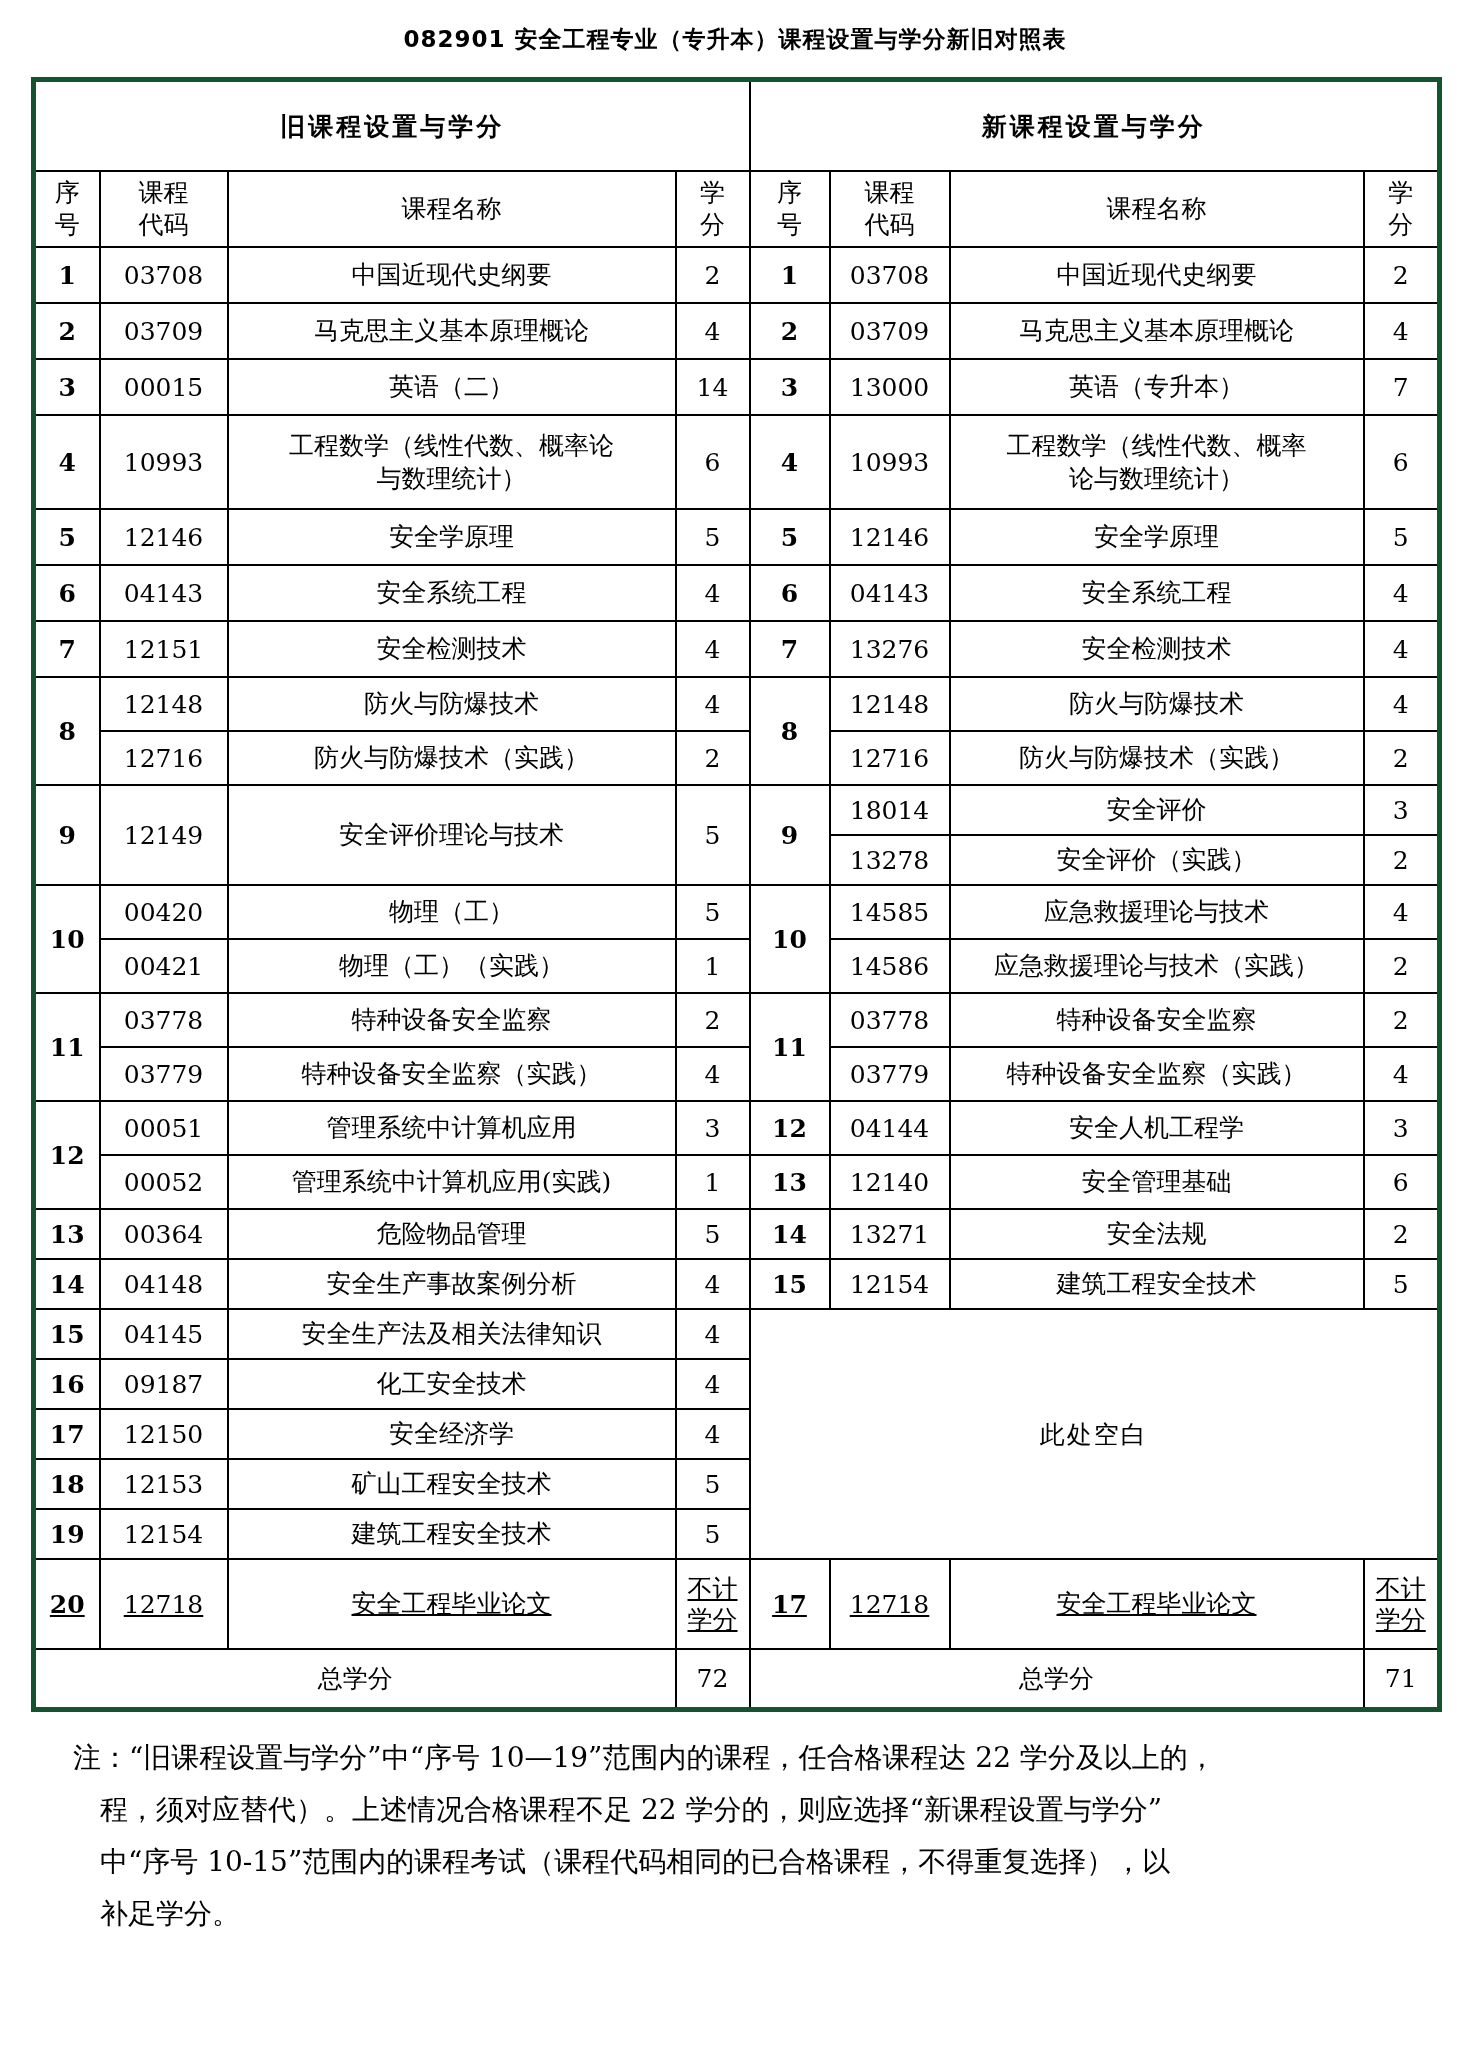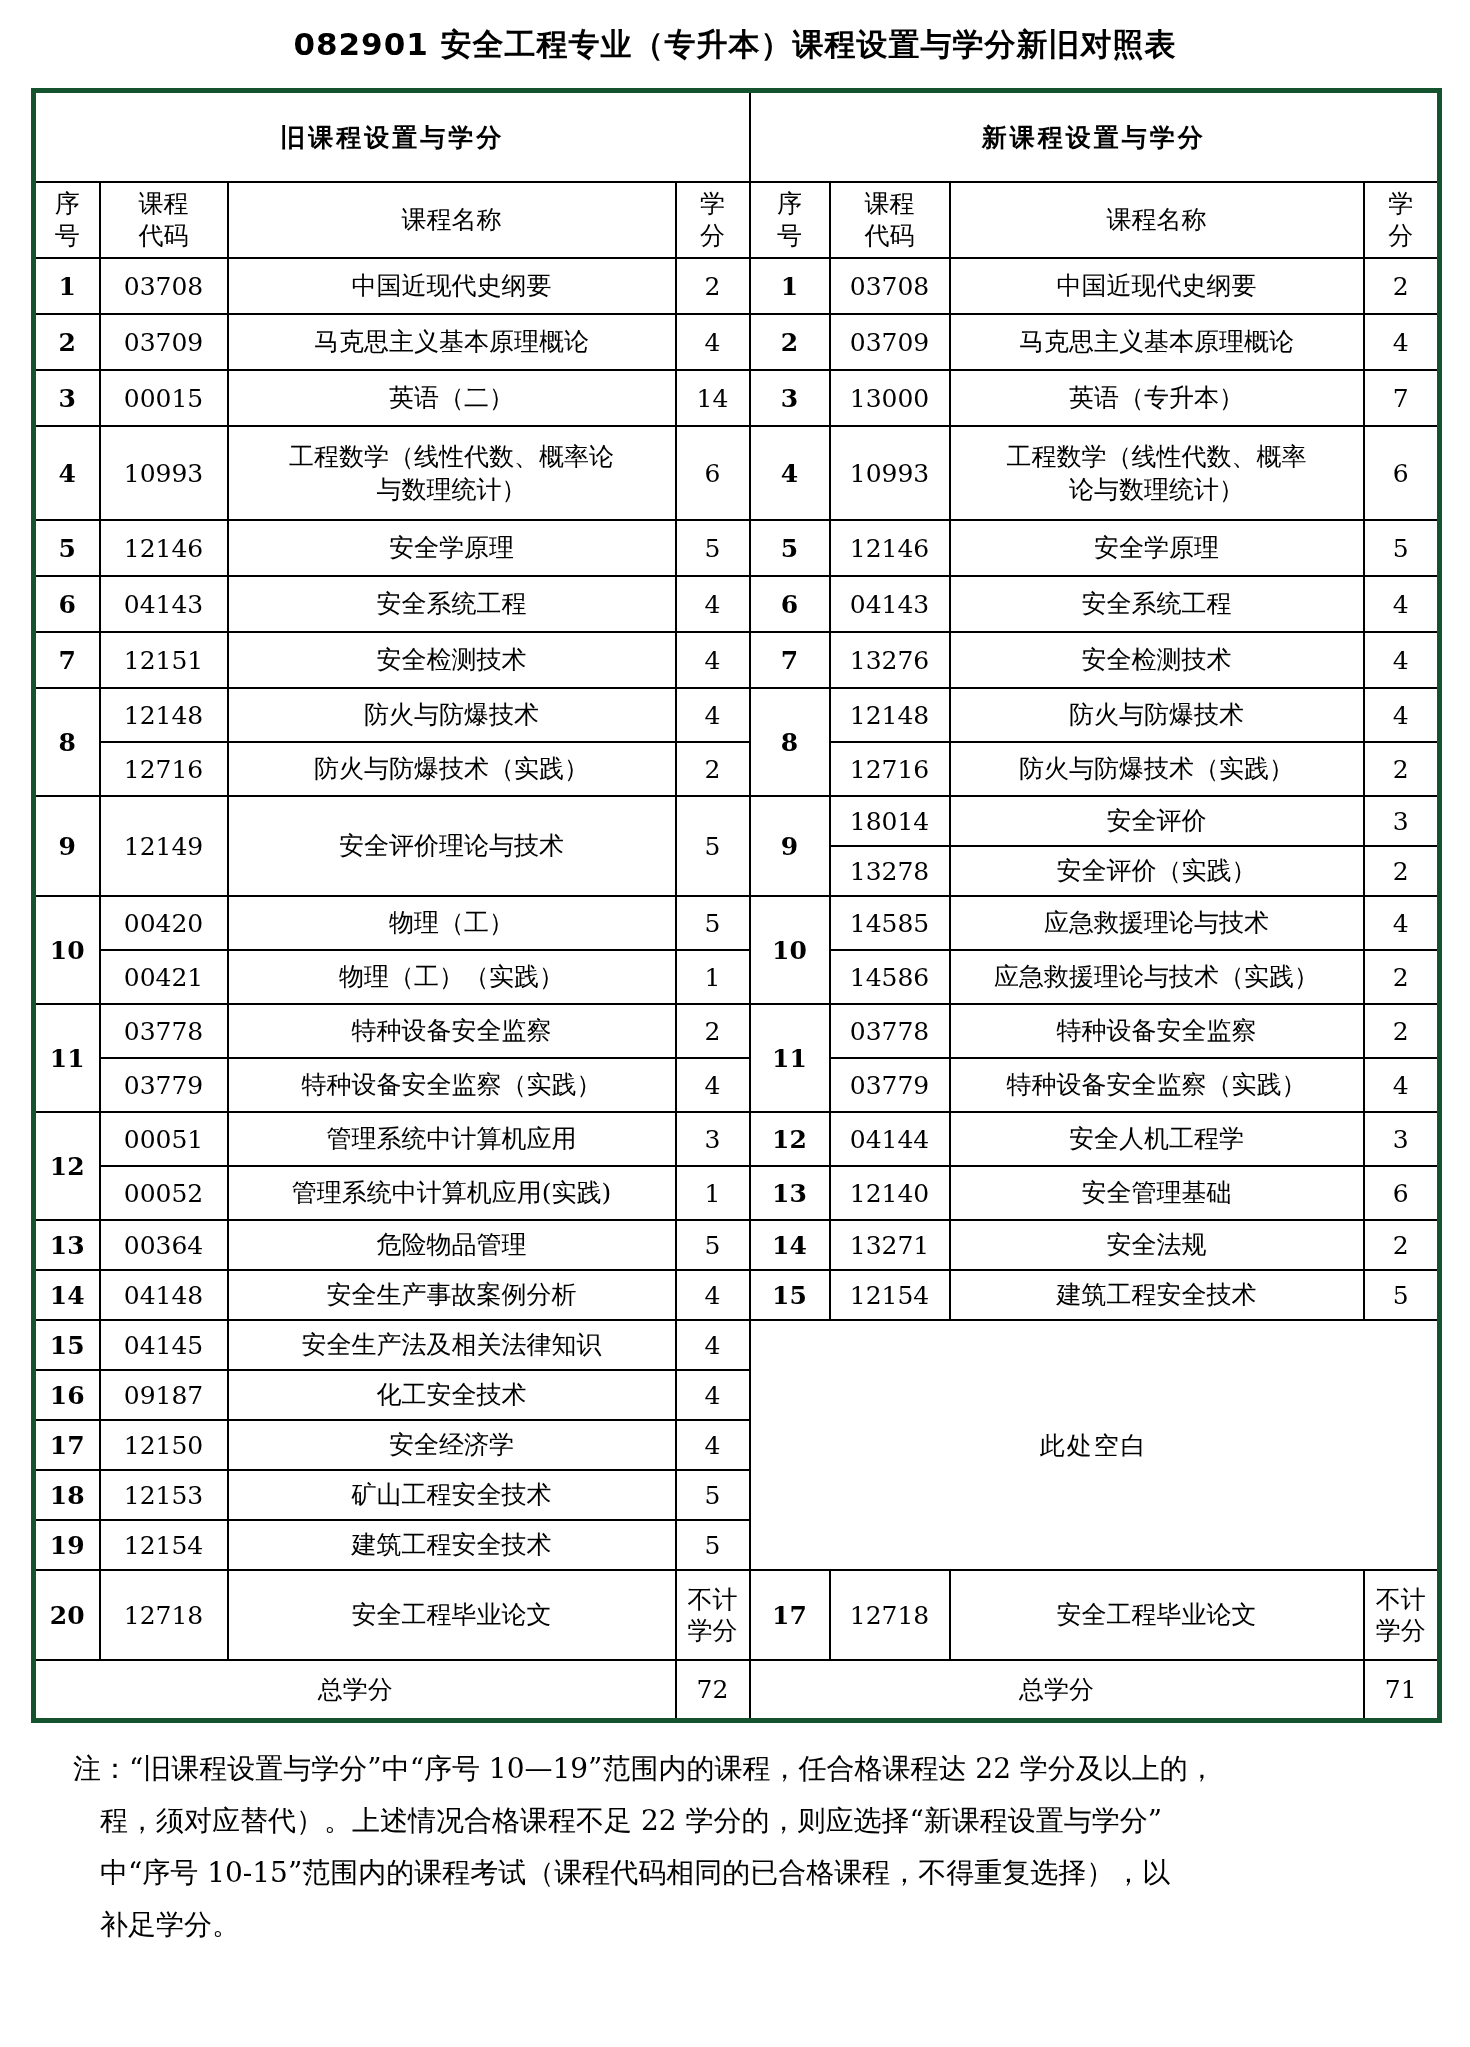--- a/index.html
+++ b/index.html
@@ -3,21 +3,21 @@
 <meta charset="utf-8">
 <style>
   html, body { margin:0; padding:0; background:#ffffff; }
   body { width:1470px; font-family:"DejaVu Serif", serif; color:#000; }
 
   .title {
     margin-top:24px;
     text-align:center;
     font-family:"DejaVu Sans", sans-serif;
     font-weight:bold;
-    font-size:31px;
+    font-size:23px;
     letter-spacing:1px;
   }
 
   table.cmp {
     border-collapse:collapse;
     table-layout:fixed;
     margin:22px 0 0 31px;
     width:1406px;
     border:5px solid #14532d;
   }
@@ -39,21 +39,21 @@
   td.gt   { border-top-width:3px; }
   td.hdt  { border-top-width:4px; }
   td.nd   { border-left-width:7px; }
   td.blank{ font-size:25px; letter-spacing:2px; }
 
   tr.r   { height:56px; }
   tr.tall{ height:94px; }
   tr.rs  { height:54px; }
   tr.r9  { height:50px; }
   tr.cmpact { height:50px; }
-  tr.r20 { height:90px; }
+  tr.r20 { height:90px;text-decoration:underline; }
   tr.trt { height:60px; }
 
   .note {
     margin:20px 55px 0 100px;
     font-size:28px;
     line-height:52px;
   }
   .note-line.first { text-indent:-27px; }
 </style>
 </head>

